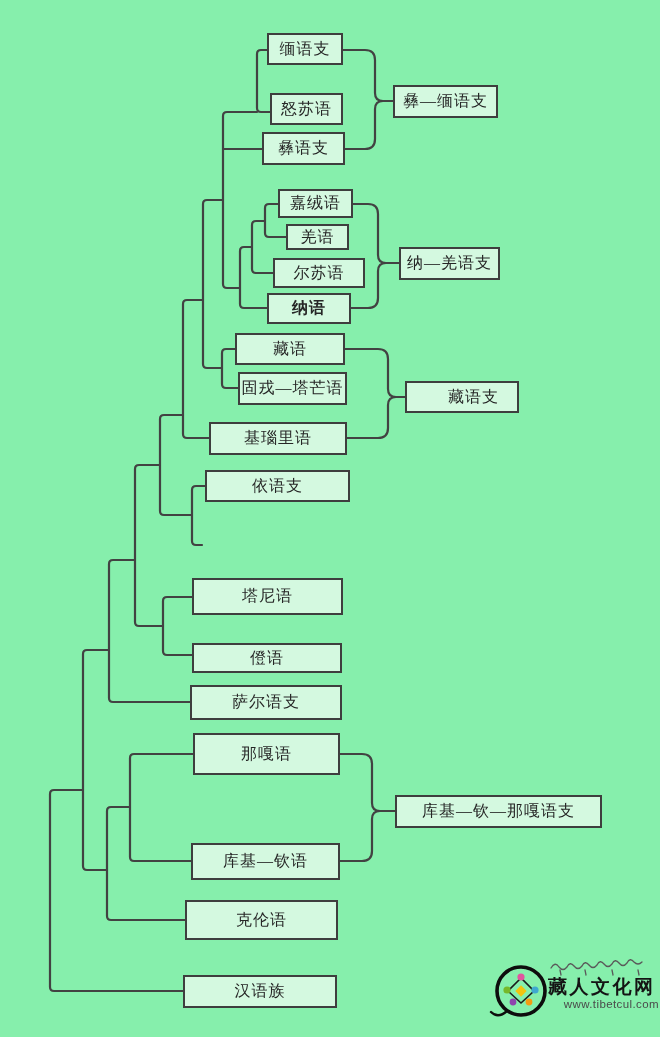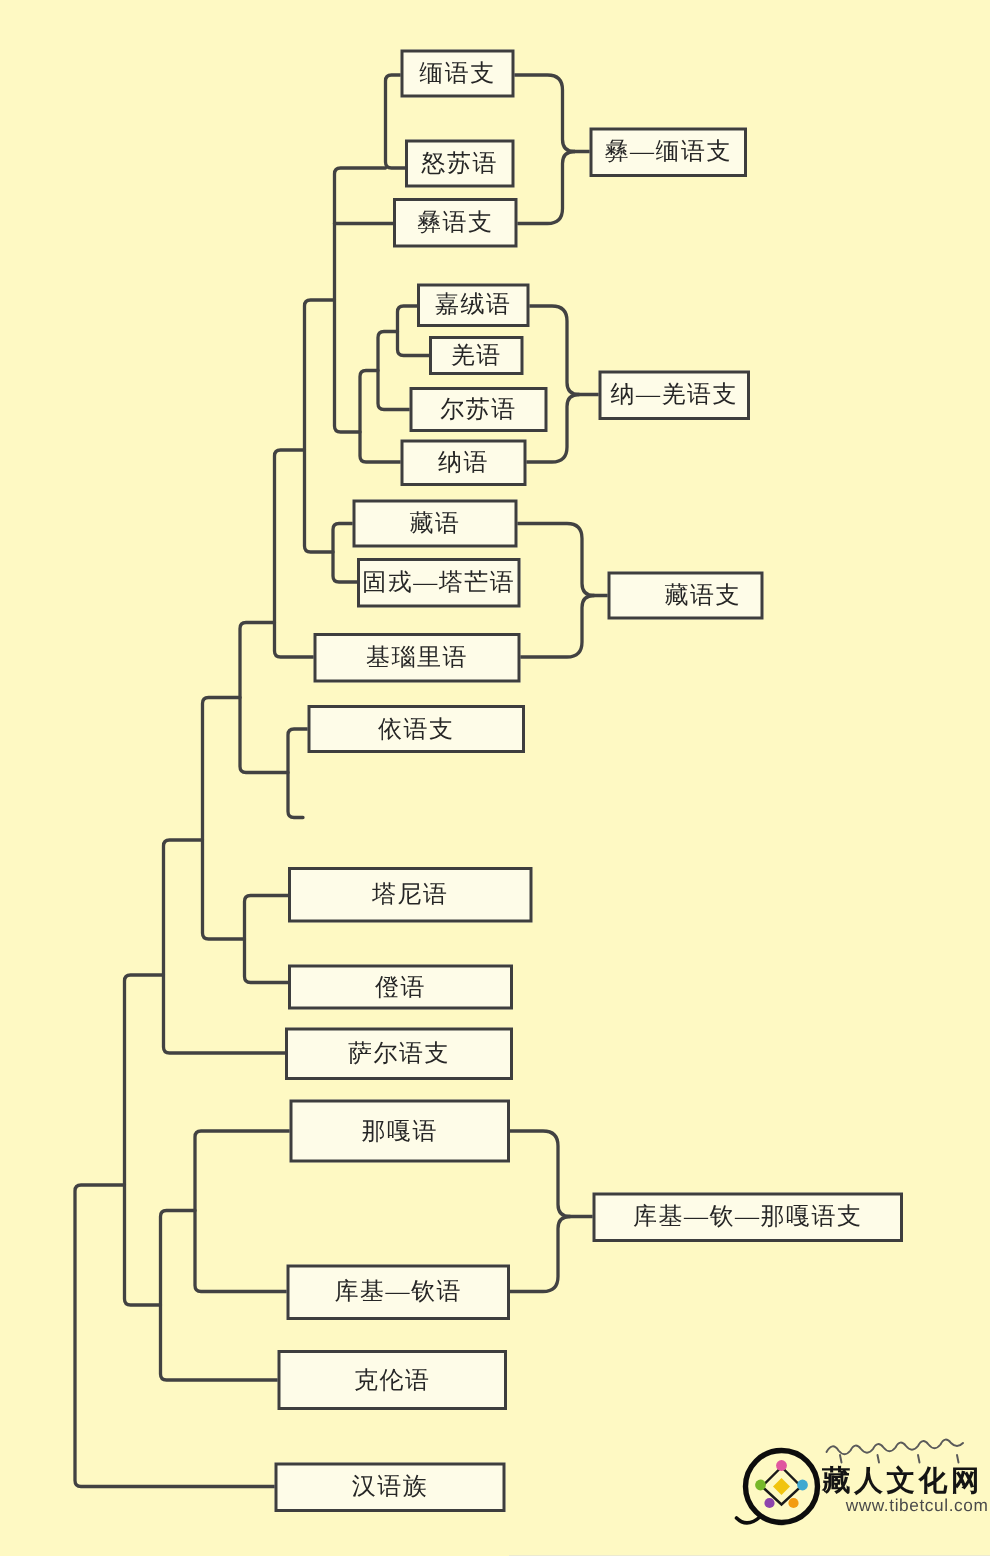--- a/index.html
+++ b/index.html
@@ -1,20 +1,20 @@
 <!DOCTYPE html>
 <html><head>
 <meta charset="utf-8">
 <style>
   html,body{margin:0;padding:0;background:#dddddb;}
   #stage{
     position:relative;
     width:660px;height:1037px;
     margin:0 auto;
-    background:#fef9c3;
+    background:#86efac;
     overflow:hidden;
     font-family:"Liberation Serif","DejaVu Serif",serif;
   }
   #wires{position:absolute;left:0;top:0;width:660px;height:1037px;}
   .ln{fill:none;stroke:#424242;stroke-width:2.2;stroke-linecap:round;stroke-linejoin:round;}
   .node{
     position:absolute;
     border:2px solid #3e3e3e;
     background:rgba(253,253,252,.65);
     display:flex;align-items:center;justify-content:center;
@@ -93,31 +93,31 @@
   </svg>
 
   <div class="node" style="left:267px;top:33px;width:76px;height:32px;">缅语支</div>
   <div class="node" style="left:270px;top:93px;width:73px;height:32px;">怒苏语</div>
   <div class="node" style="left:262px;top:132px;width:83px;height:33px;">彝语支</div>
   <div class="node" style="left:393px;top:85px;width:105px;height:33px;">彝—缅语支</div>
 
   <div class="node" style="left:278px;top:189px;width:75px;height:29px;">嘉绒语</div>
   <div class="node" style="left:286px;top:224px;width:63px;height:26px;">羌语</div>
   <div class="node" style="left:273px;top:258px;width:92px;height:30px;">尔苏语</div>
-  <div class="node" style="left:267px;top:293px;width:84px;height:31px;">纳语</div>
+  <div class="node" style="left:267px;top:293px;width:84px;height:31px;font-weight:bold;">纳语</div>
   <div class="node" style="left:399px;top:247px;width:101px;height:33px;">纳—羌语支</div>
 
   <div class="node" style="left:235px;top:333px;width:110px;height:32px;">藏语</div>
   <div class="node" style="left:238px;top:372px;width:109px;height:33px;">固戎—塔芒语</div>
   <div class="node" style="left:209px;top:422px;width:138px;height:33px;">基瑙里语</div>
-  <div class="node" style="left:405px;top:381px;width:104px;height:32px;padding-left:23px;">藏语支</div>
+  <div class="node" style="left:405px;top:381px;width:114px;height:32px;padding-left:23px;">藏语支</div>
 
   <div class="node" style="left:205px;top:470px;width:145px;height:32px;">依语支</div>
 
-  <div class="node" style="left:192px;top:578px;width:163px;height:37px;">塔尼语</div>
+  <div class="node" style="left:192px;top:578px;width:151px;height:37px;">塔尼语</div>
   <div class="node" style="left:192px;top:643px;width:150px;height:30px;">僜语</div>
   <div class="node" style="left:190px;top:685px;width:152px;height:35px;">萨尔语支</div>
 
   <div class="node" style="left:193px;top:733px;width:147px;height:42px;">那嘎语</div>
   <div class="node" style="left:191px;top:843px;width:149px;height:37px;">库基—钦语</div>
   <div class="node" style="left:395px;top:795px;width:207px;height:33px;">库基—钦—那嘎语支</div>
 
   <div class="node" style="left:185px;top:900px;width:153px;height:40px;">克伦语</div>
   <div class="node" style="left:183px;top:975px;width:154px;height:33px;">汉语族</div>
 

